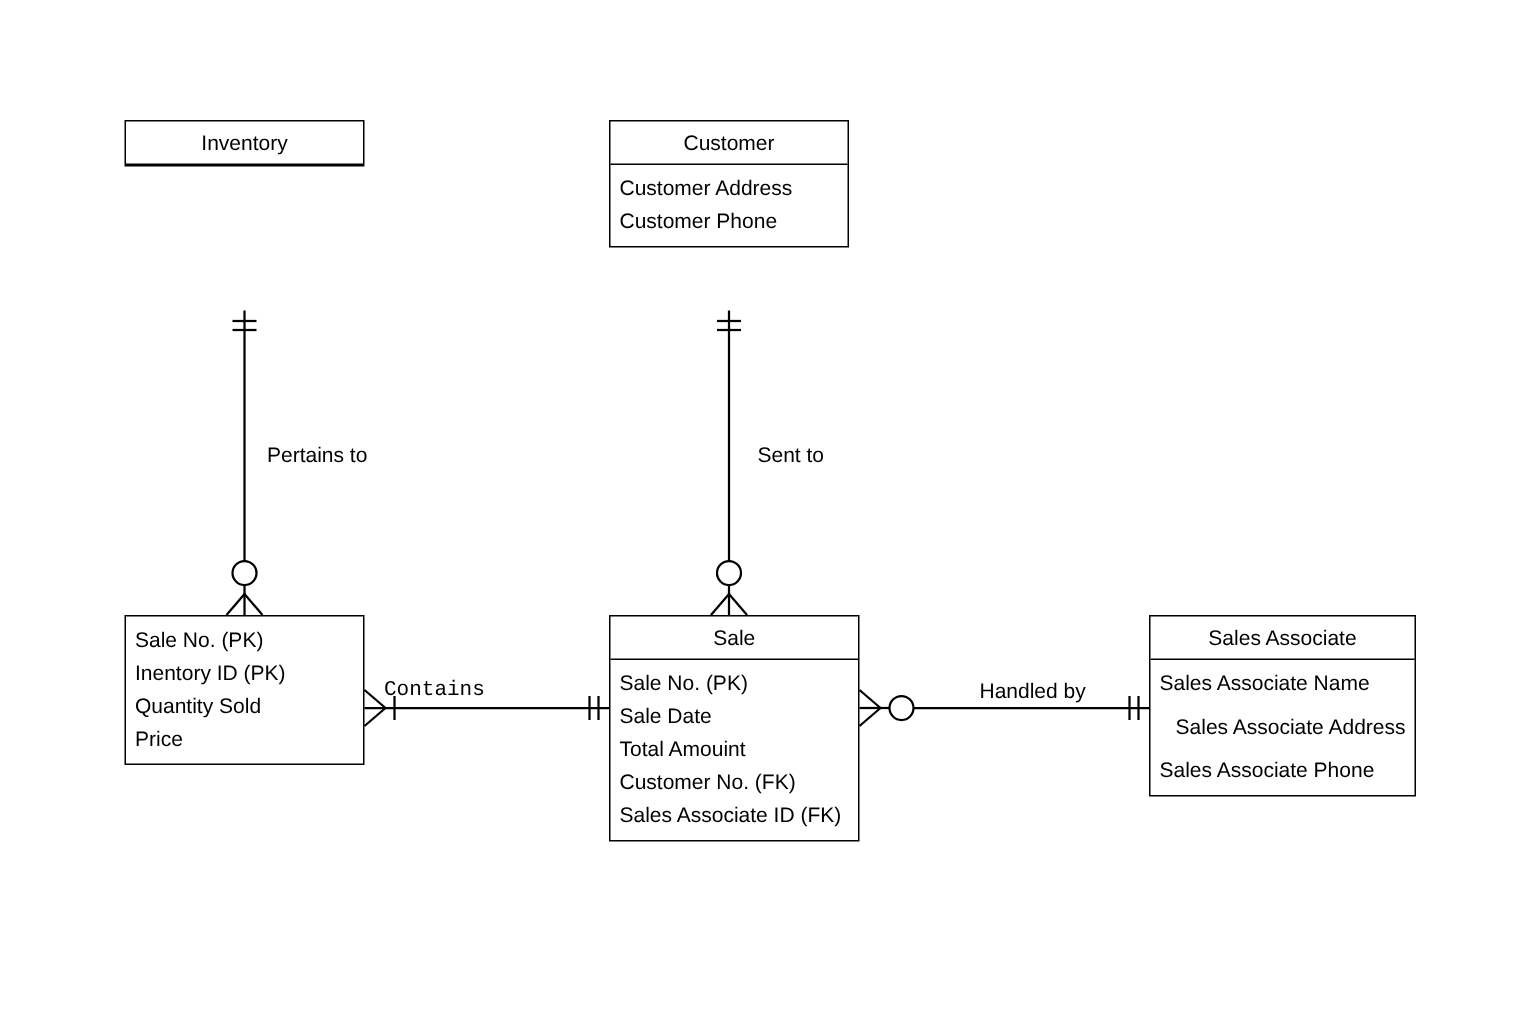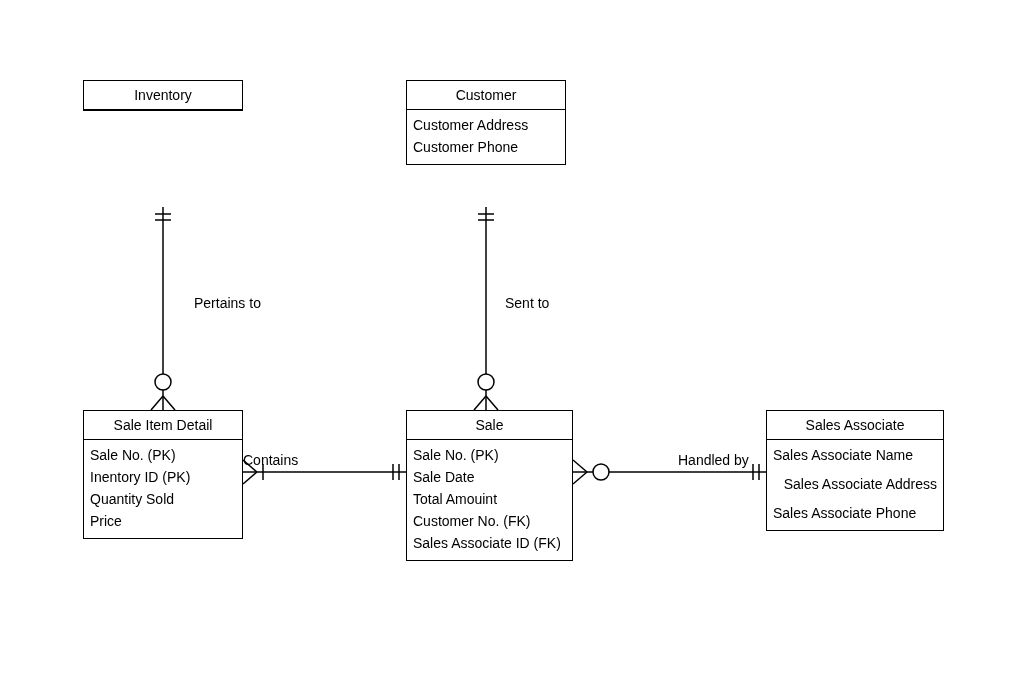--- a/index.html
+++ b/index.html
@@ -66,21 +66,20 @@
 
   <div class="entity" style="left:406px; top:80px; width:160px;">
     <div class="entity-title">Customer</div>
     <div class="entity-attrs">
       <div class="attr">Customer Address</div>
       <div class="attr">Customer Phone</div>
     </div>
   </div>
 
   <div class="entity" style="left:83px; top:410px; width:160px;">
-    <div class="entity-title">Sale Item Detail</div>
     <div class="entity-attrs">
       <div class="attr">Sale No. (PK)</div>
       <div class="attr">Inentory ID (PK)</div>
       <div class="attr">Quantity Sold</div>
       <div class="attr">Price</div>
     </div>
   </div>
 
   <div class="entity" style="left:406px; top:410px; width:167px;">
     <div class="entity-title">Sale</div>
@@ -95,24 +94,24 @@
 
   <div class="entity" style="left:766px; top:410px; width:178px;">
     <div class="entity-title">Sales Associate</div>
     <div class="entity-attrs">
       <div class="attr" style="padding-bottom:10px;">Sales Associate Name</div>
       <div class="attr" style="padding-bottom:10px;text-align:right;">Sales Associate Address</div>
       <div class="attr">Sales Associate Phone</div>
     </div>
   </div>
 
-  <div class="rel-label" style="left:194px; top:295px;text-align:center;">Pertains to</div>
+  <div class="rel-label" style="left:178px; top:295px;text-align:center;">Pertains to</div>
   <div class="rel-label" style="left:505px; top:295px;">Sent to</div>
-  <div class="rel-label" style="left:243px; top:452px;">Contains</div>
-  <div class="rel-label" style="left:653px; top:452px;margin-left:25px;">Handled by</div>
+  <div class="rel-label" style="left:256px; top:452px;font-family:Liberation Mono, monospace;">Contains</div>
+  <div class="rel-label" style="left:653px; top:452px;">Handled by</div>
 
   <svg class="overlay">
 
     <g>
       <line x1="163" y1="207" x2="163" y2="374"></line>
 
       <line x1="155" y1="214" x2="171" y2="214"></line>
       <line x1="155" y1="220" x2="171" y2="220"></line>
 
       <circle cx="163" cy="382" r="8"></circle>

